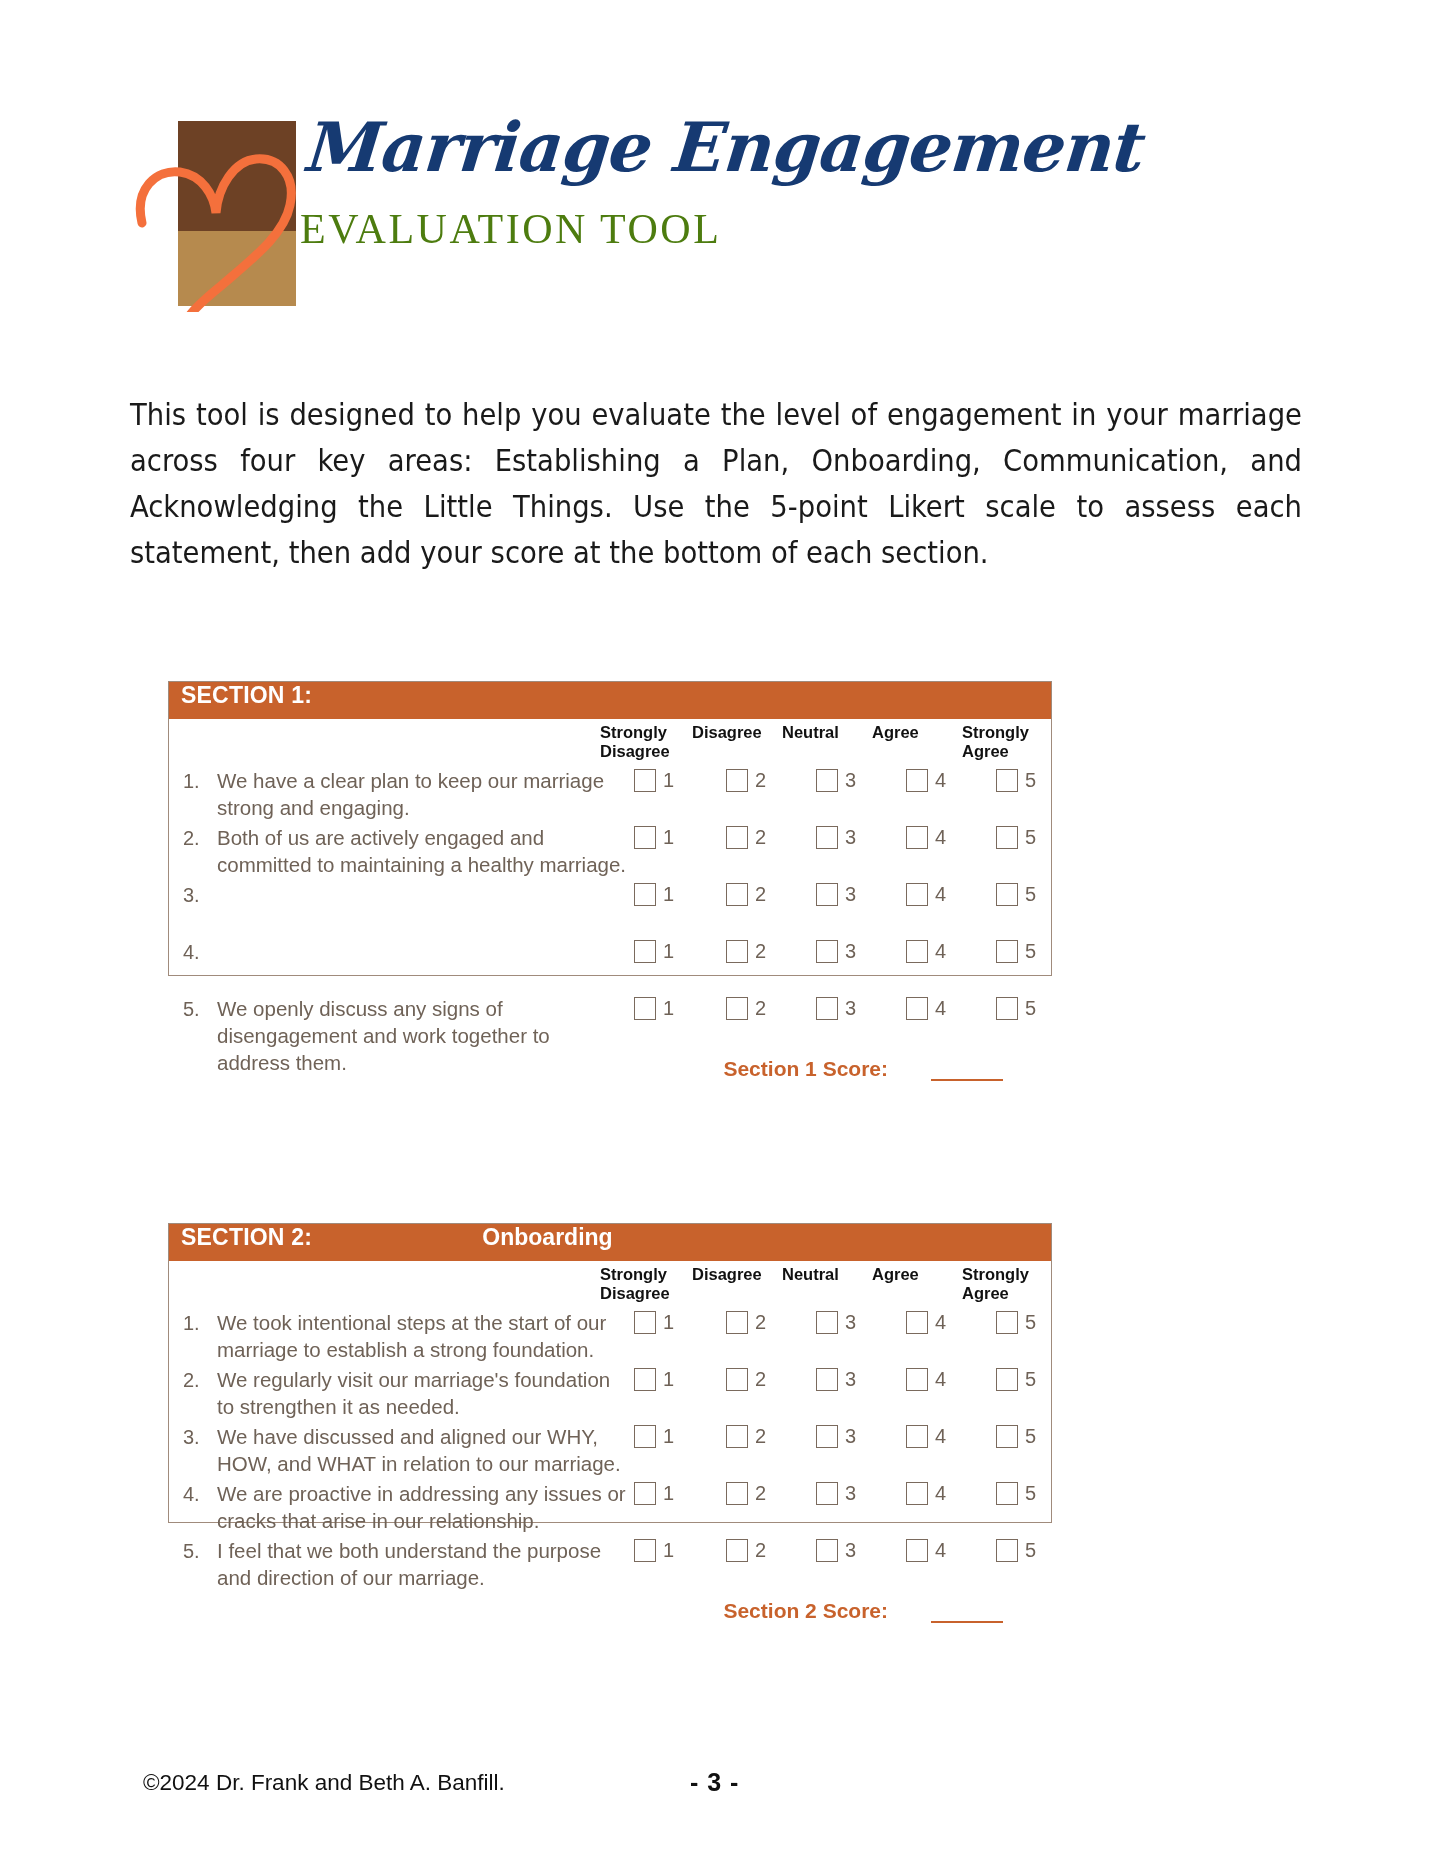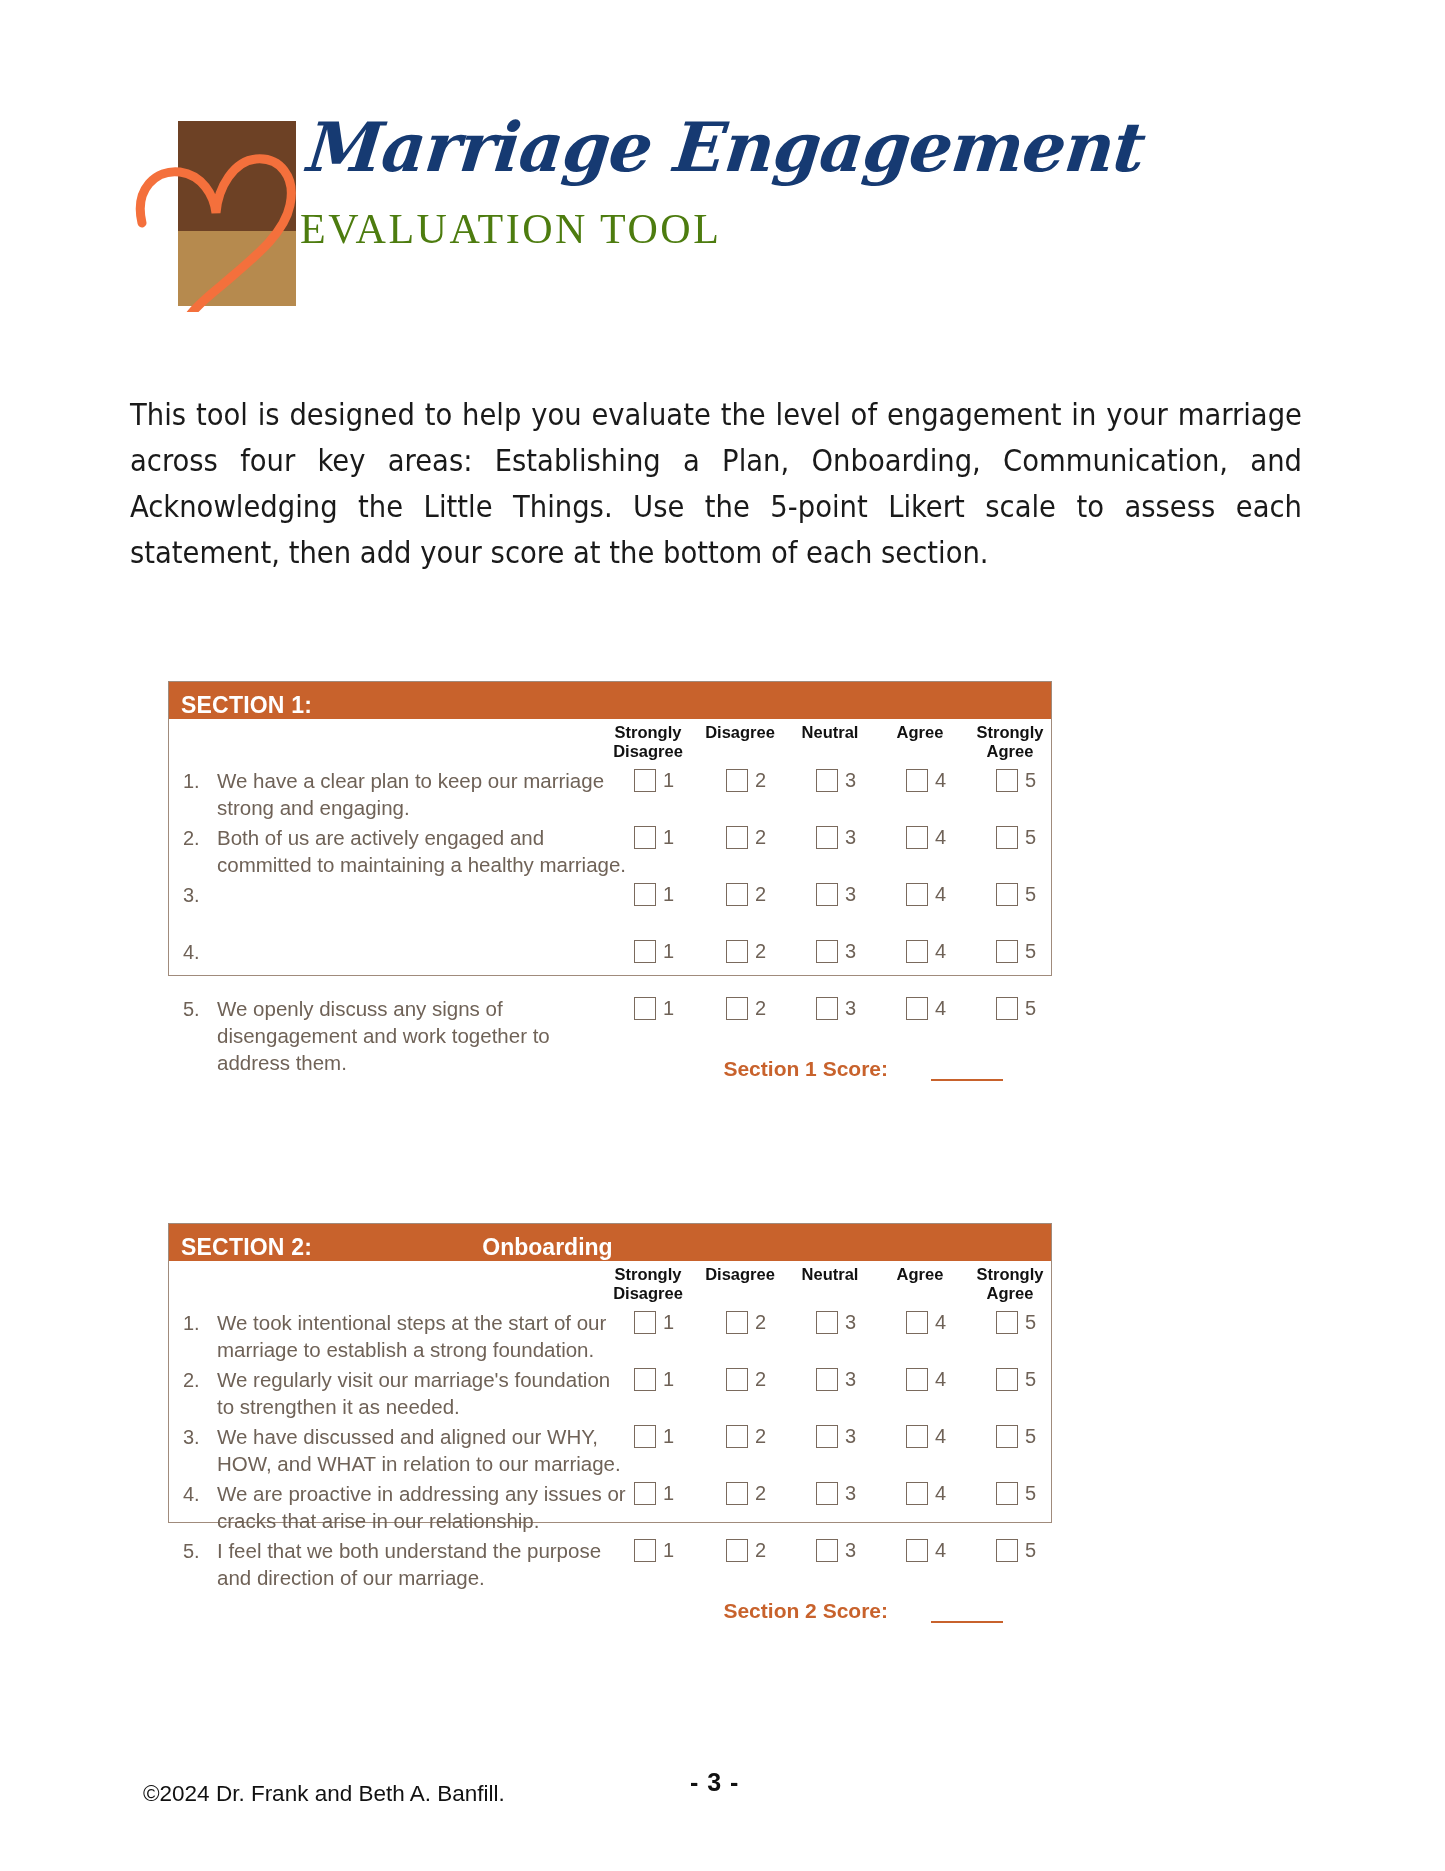--- a/index.html
+++ b/index.html
@@ -116,21 +116,21 @@
     background: #ffffff;
   }
   #section-1 { top: 681px; height: 295px; }
   #section-2 { top: 1223px; height: 300px; }
 
   .section-header {
     height: 37px;
     background: #c8622c;
     color: #ffffff;
     display: flex;
-    align-items: flex-end;
+    align-items: flex-start;
     position: relative;
     font-family: "Liberation Sans Narrow", "Liberation Sans", sans-serif;
     font-stretch: condensed;
   }
   .section-header .sec-num {
     position: absolute;
     left: 12px;
     font-size: 23px;
     font-weight: 700;
     letter-spacing: 0.2px;
@@ -145,21 +145,21 @@
   }
 
   .scale-head {
     position: relative;
     height: 46px;
   }
   .scale-head .col {
     position: absolute;
     top: 4px;
     width: 96px;
-    text-align: center;
+    text-align: left;
     font-size: 16.5px;
     font-weight: 700;
     color: #111111;
     line-height: 19px;
     font-family: "Liberation Sans", sans-serif;
   }
 
   .q-list {
     position: relative;
     padding-top: 2px;
@@ -238,21 +238,21 @@
   .footer {
     position: absolute;
     left: 0;
     top: 1770px;
     width: 1445px;
     height: 40px;
   }
   .copyright {
     position: absolute;
     left: 143px;
-    top: 11px;
+    top: 0;
     font-size: 22.5px;
     color: #111111;
     font-family: "Liberation Sans Narrow", "Liberation Sans", sans-serif;
     font-stretch: condensed;
   }
   .page-num {
     position: absolute;
     left: 690px;
     top: -2px;
     font-size: 25px;

